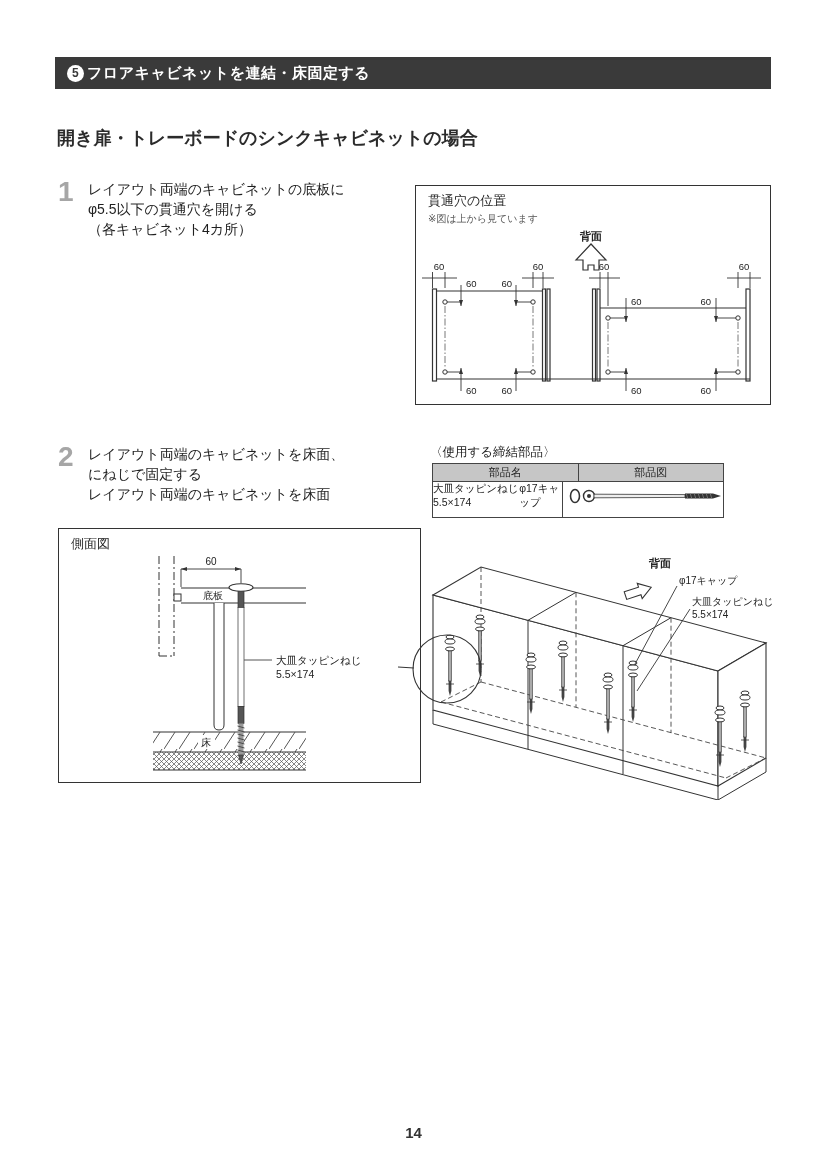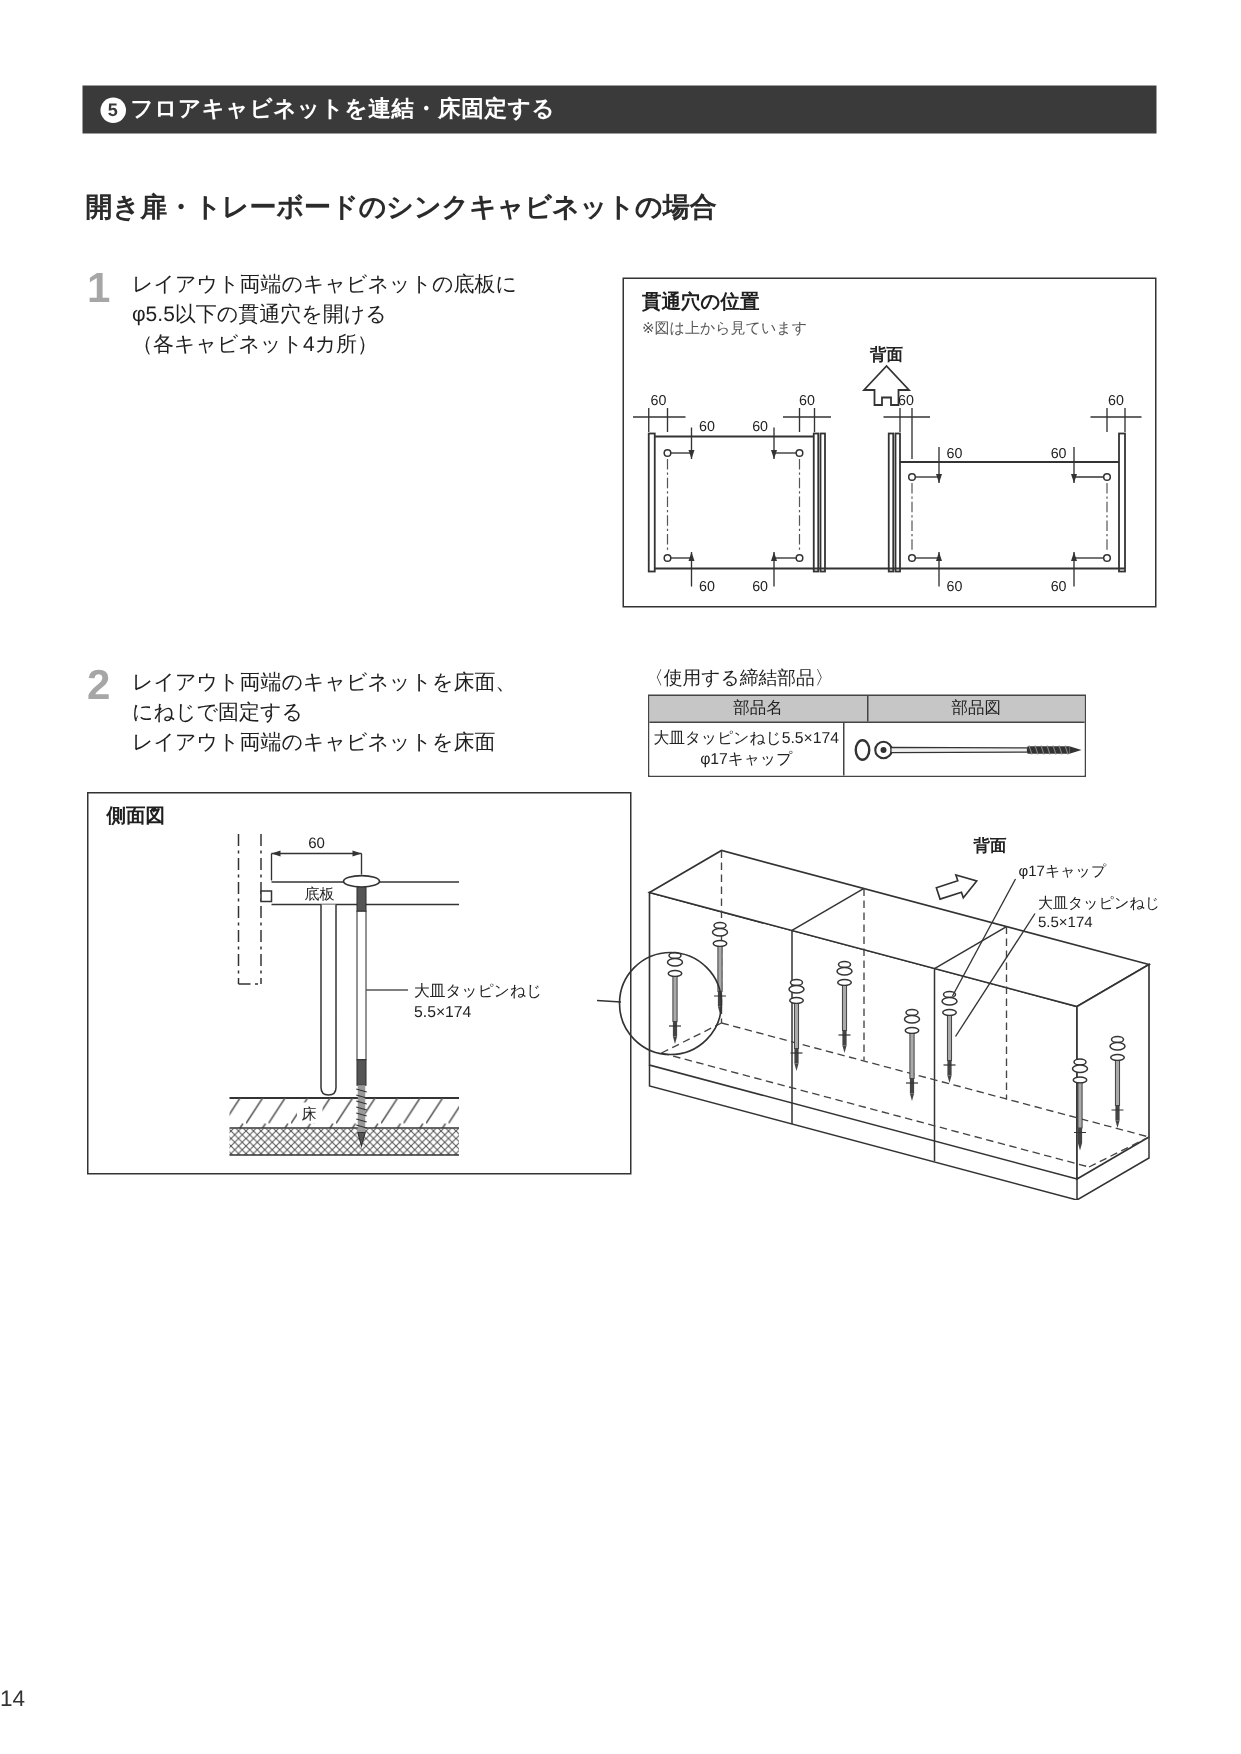--- a/index.html
+++ b/index.html
@@ -12,35 +12,35 @@
   .step-badge { display:inline-flex; width:17px; height:17px; border-radius:50%;
     background:#fff; color:#3a3a3a; font-size:12px; font-weight:bold;
     align-items:center; justify-content:center; margin-right:3px; }
 
   .section-title { position:absolute; left:57px; top:126px; font-size:18px; font-weight:bold; color:#2b2b2b; }
 
   .step-number { position:absolute; font-size:28px; font-weight:bold; color:#a6a6a6; width:26px; text-align:left; }
   .step-text { position:absolute; font-size:14px; line-height:1.42; color:#1f1f1f; font-weight:500; }
 
   .diagram-box { position:absolute; border:1px solid #333; background:#fff; }
-  .box-title { position:absolute; left:12px; top:6px; font-size:13px; font-weight:bold; color:#1f1f1f;text-align:center; }
+  .box-title { position:absolute; left:12px; top:6px; font-size:13px; font-weight:normal; color:#1f1f1f;text-align:center; }
   .box-note { position:absolute; left:12px; top:26px; font-size:10px; color:#555; }
 
   .parts-title { position:absolute; left:430px; top:444px; font-size:12.5px; color:#1f1f1f; }
   .parts-table { position:absolute; left:432px; top:463px; width:292px; border:1px solid #444; }
   .parts-header { display:flex; background:#c6c6c6; border-bottom:1px solid #444; }
   .parts-header div { flex:1; text-align:center; font-size:11px; line-height:17px; color:#222; }
   .parts-header div:first-child { border-right:1px solid #444; }
   .parts-row { display:flex; height:35px; background:#fff; }
-  .parts-row .cell { flex:1; display:flex; flex-direction:column; align-items:center; justify-content:center; }
+  .parts-row .cell { flex:1; display:flex; flex-direction:row; align-items:flex-start; justify-content:center; }
   .parts-row .cell:first-child { border-right:1px solid #444; }
   .cell-line { font-size:10.5px; line-height:1.3; color:#222; }
 
   svg text { font-family:"Liberation Sans","DejaVu Sans",sans-serif; fill:#222; }
-  .page-number { position:absolute; left:0; top:1124px; width:100%; font-size:15px; color:#333; }
+  .page-number { position:absolute; left:0; top:1124px; width:100%; text-align:center; font-size:15px; color:#333;font-weight:bold; }
 </style>
 </head>
 <body>
 
 <div class="page">
 
   <div class="header-bar">
     <span class="step-badge">5</span>
     <span>フロアキャビネットを連結・床固定する</span>
   </div>

